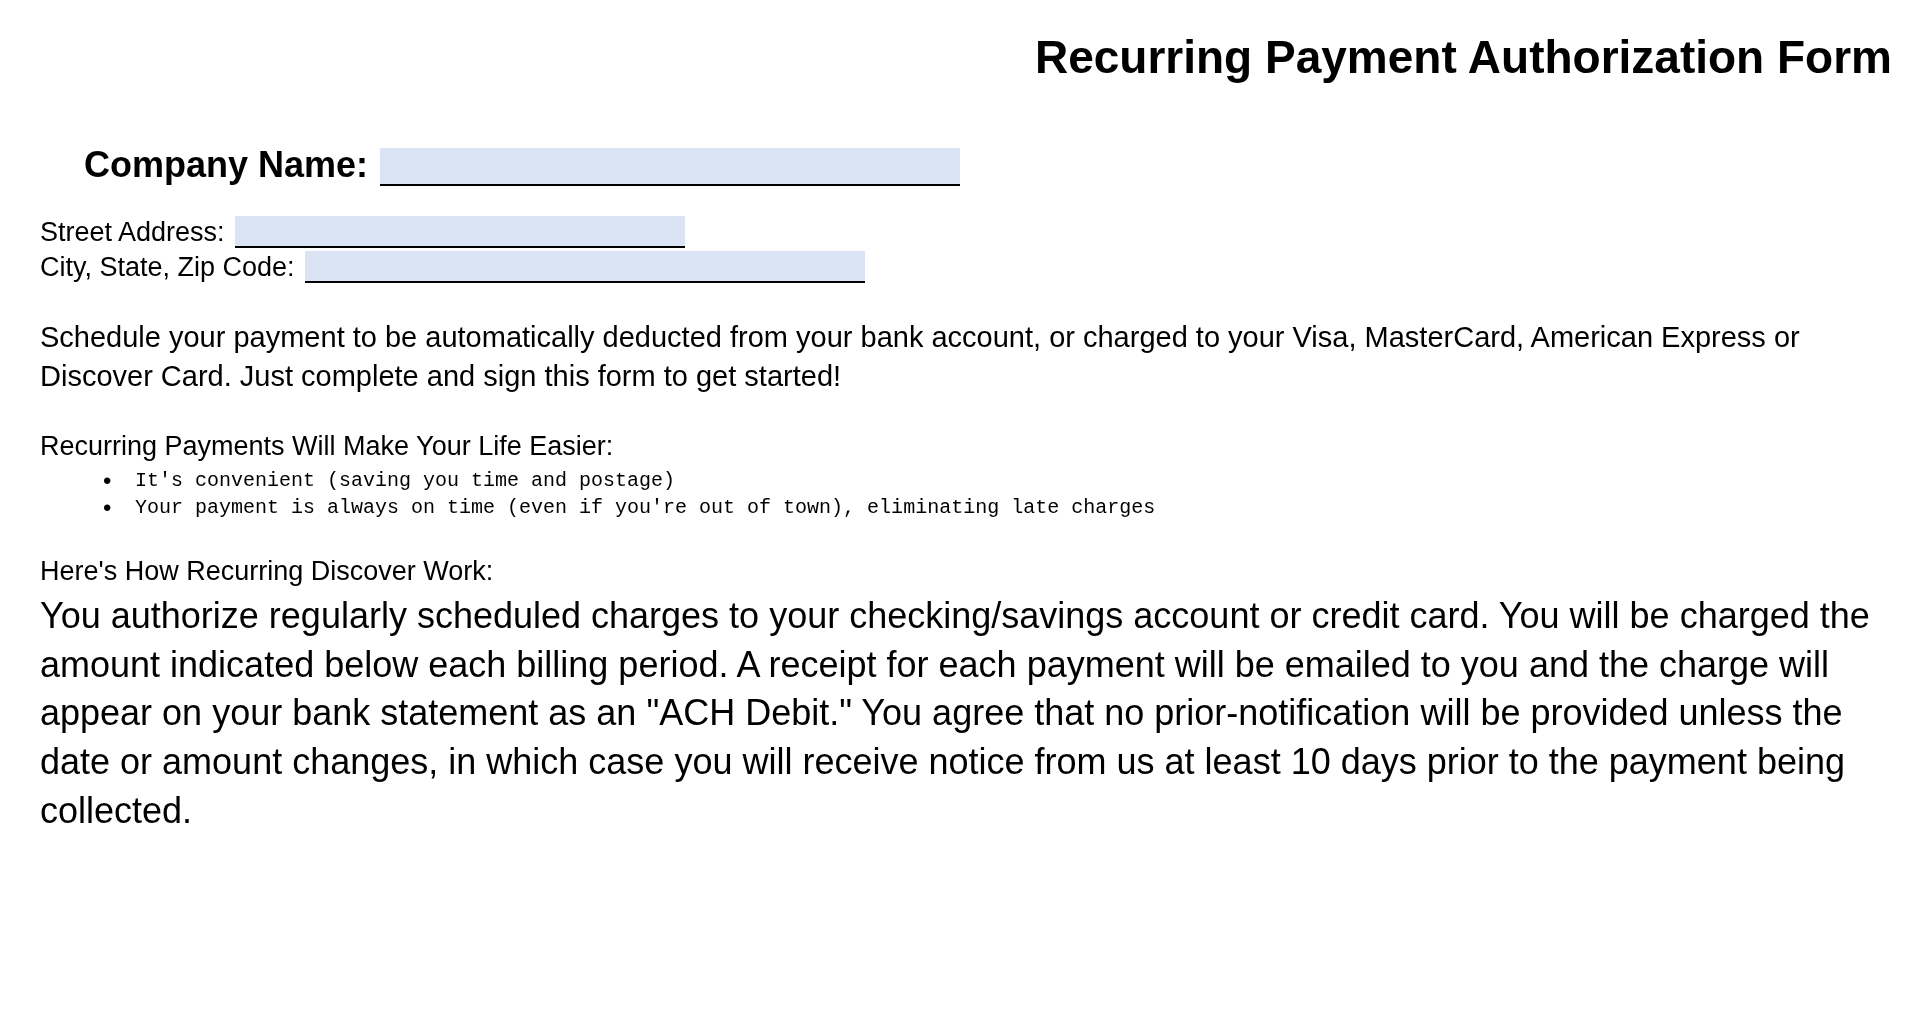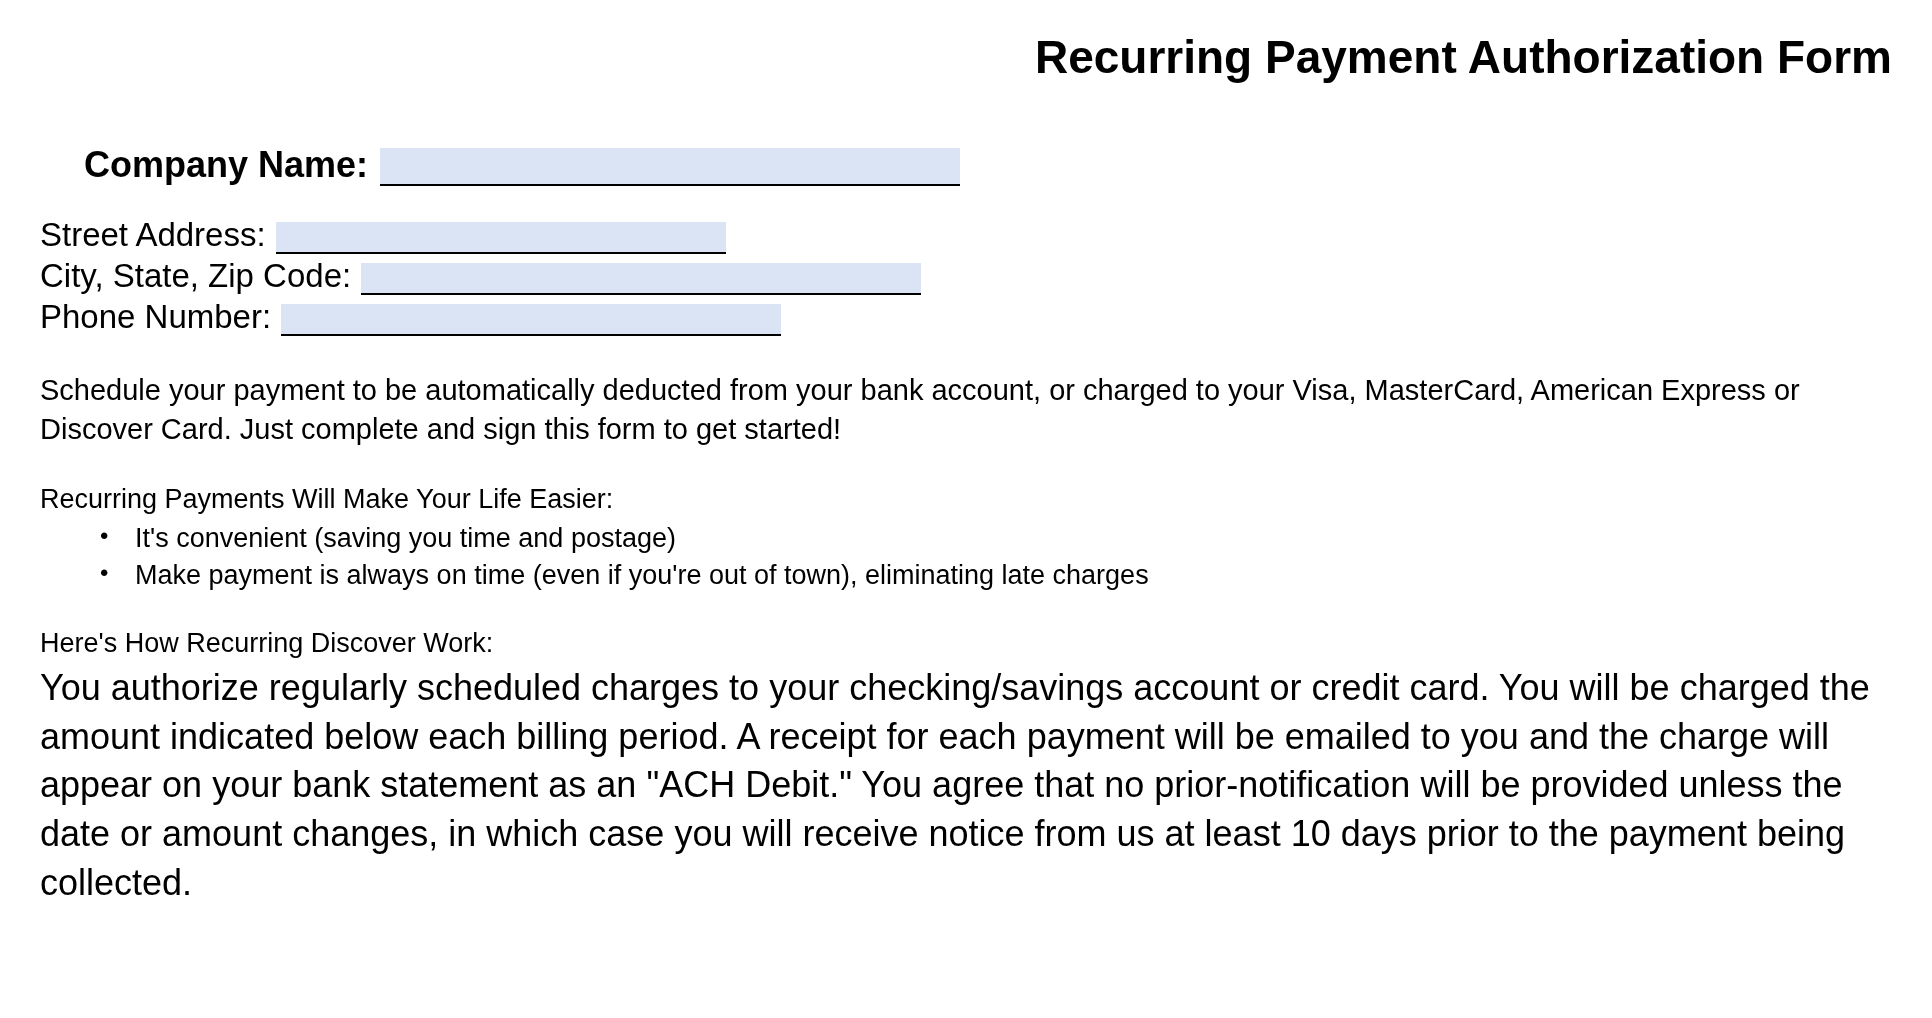--- a/index.html
+++ b/index.html
@@ -32,21 +32,21 @@
     }
     .address-block {
       margin-bottom: 35px;
     }
     .field-row {
       display: flex;
       align-items: flex-end;
       margin-bottom: 3px;
     }
     .field-label {
-      font-size: 33px;
+      font-size: 27px;
       margin-right: 10px;
       white-space: nowrap;
     }
     .input-field {
       background-color: #dbe4f5;
       border: none;
       border-bottom: 2px solid #000000;
       height: 32px;
       font-size: 20px;
       padding: 2px 4px;
@@ -73,23 +73,24 @@
       font-size: 27px;
       font-weight: normal;
       margin-bottom: 5px;
     }
     .bullet-list {
       list-style: none;
       margin-bottom: 35px;
       padding-left: 95px;
     }
     .bullet-list li {
-      font-size: 27px;
+      font-size: 20px;
       line-height: 1.35;
       position: relative;
+      font-family: Liberation Mono, monospace;
     }
     .bullet-list li::before {
       content: "•";
       position: absolute;
       left: -35px;
       font-size: 24px;
     }
     .body-text {
       font-size: 36px;
       line-height: 1.35;
@@ -107,32 +108,28 @@
 
 <div class="address-block">
   <div class="field-row">
     <span class="field-label">Street Address:</span>
     <input type="text" class="input-field input-street" value="" style="">
   </div>
   <div class="field-row">
     <span class="field-label">City, State, Zip Code:</span>
     <input type="text" class="input-field input-city" value="" style="">
   </div>
-  <div class="field-row">
-    <span class="field-label">Phone Number:</span>
-    <input type="text" class="input-field input-phone" value="" style="">
-  </div>
 </div>
 
 <p class="intro-text">Schedule your payment to be automatically deducted from your bank account, or charged to your Visa, MasterCard, American Express or Discover Card.  Just complete and sign this form to get started!</p>
 
 <div>
   <div class="section-heading">Recurring Payments Will Make Your Life Easier:</div>
   <ul class="bullet-list">
     <li>It's convenient (saving you time and postage)</li>
-    <li>Make payment is always on time (even if you're out of town), eliminating late charges</li>
+    <li>Your payment is always on time (even if you're out of town), eliminating late charges</li>
   </ul>
 </div>
 
 <div>
   <div class="section-heading">Here's How Recurring Discover Work:</div>
   <p class="body-text">You authorize regularly scheduled charges to your checking/savings account or credit card.  You will be charged the amount indicated below each billing period.  A receipt for each payment will be emailed to you and the charge will appear on your bank statement as an "ACH Debit."  You agree that no prior-notification will be provided unless the date or amount changes, in which case you will receive notice from us at least 10 days prior to the payment being collected.</p>
 </div>
 
 </body></html>

